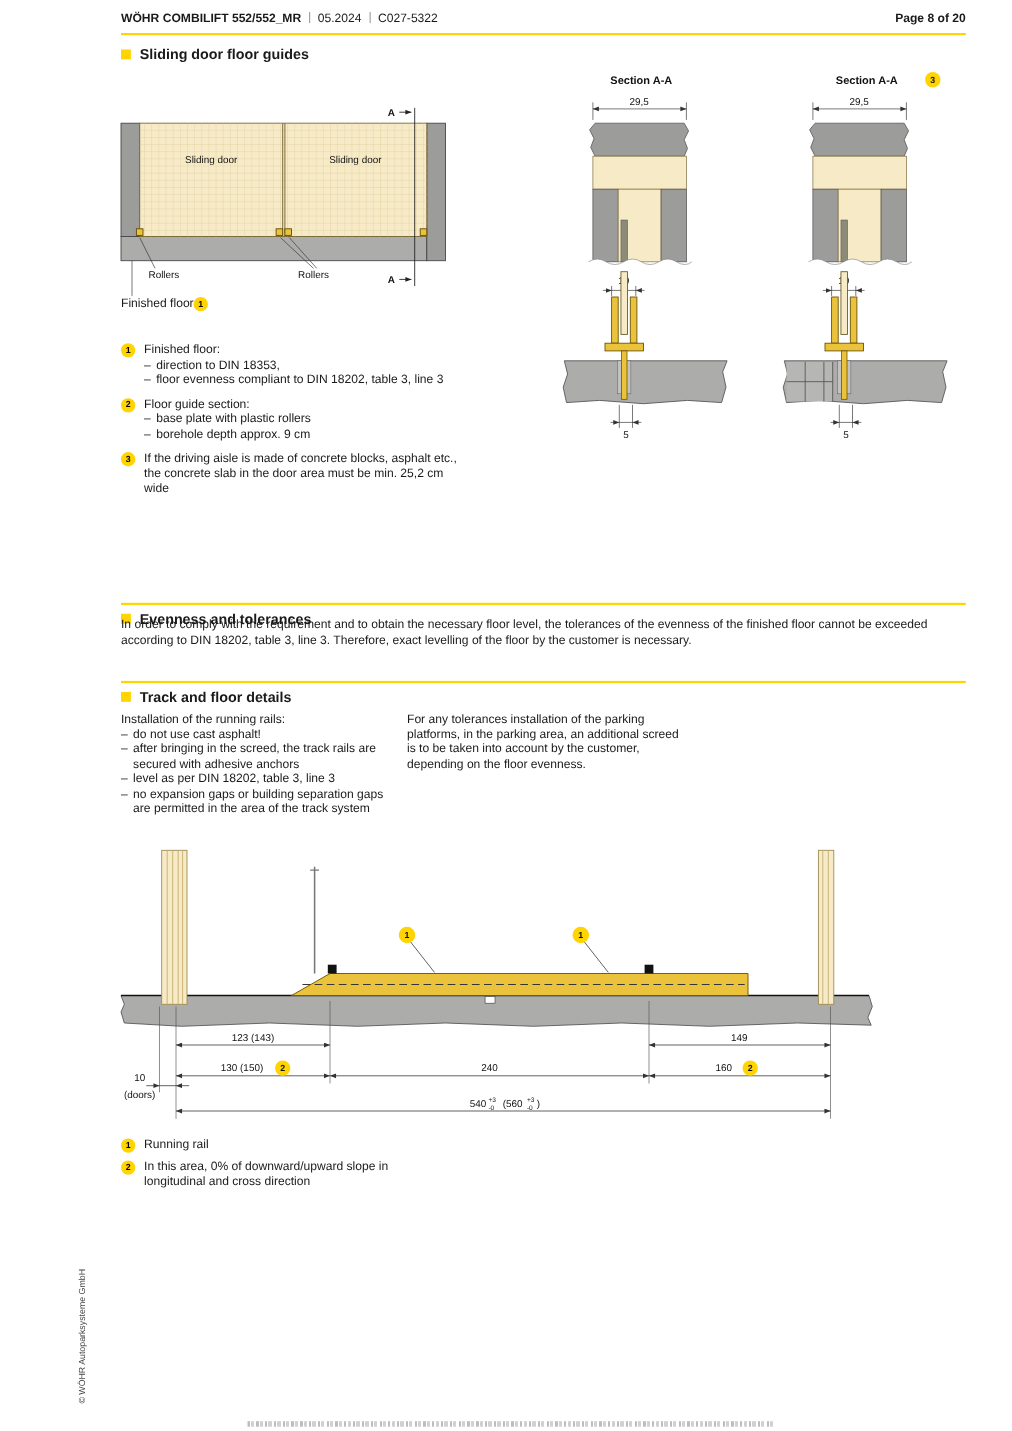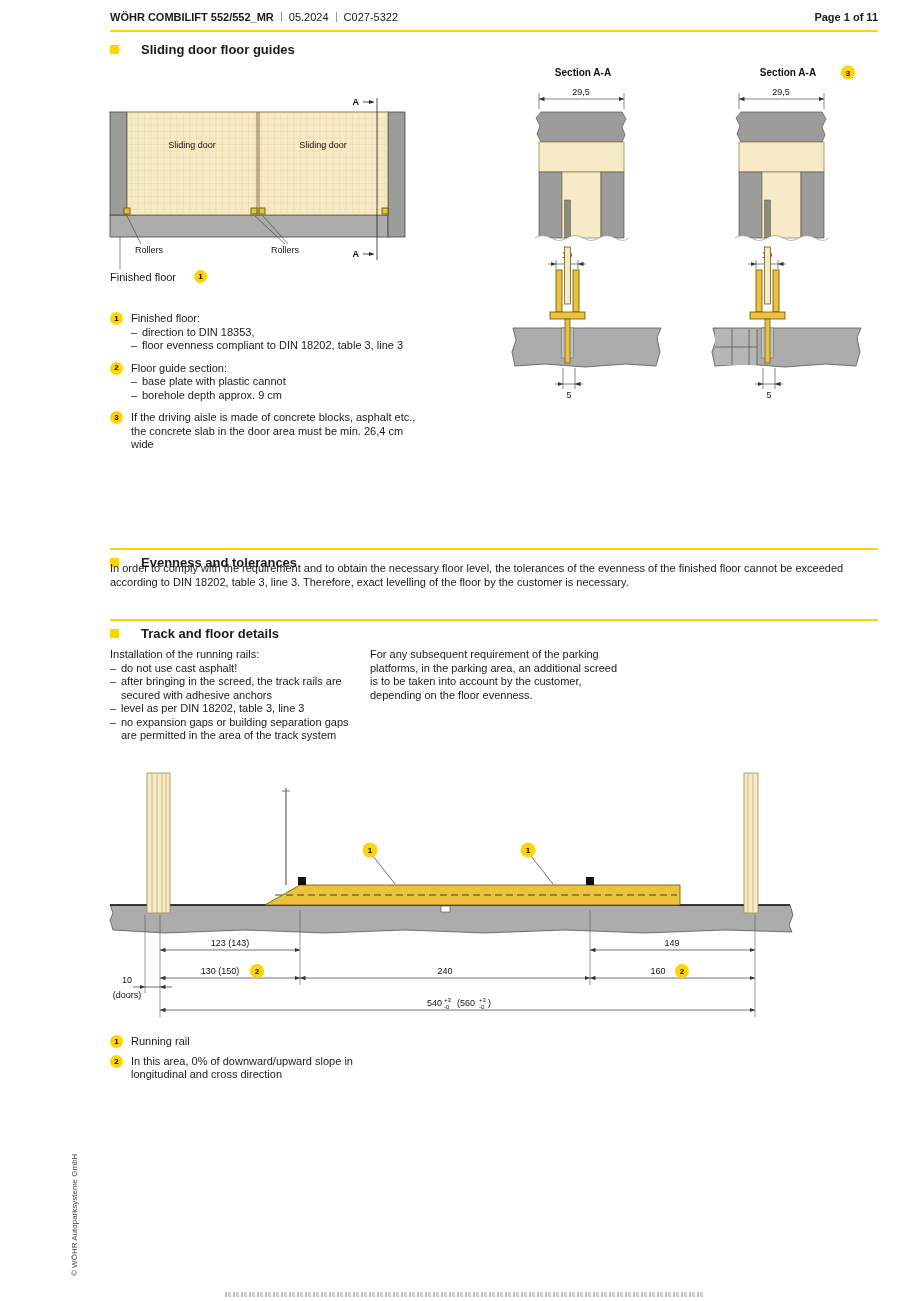--- a/index.html
+++ b/index.html
@@ -3,21 +3,21 @@
 <meta charset="utf-8">
 <style>
   *{margin:0;padding:0;box-sizing:border-box}
   html,body{background:#fff}
   body{width:920px;height:1301px;position:relative;font-family:"Liberation Sans",sans-serif;color:#1a1a1a;overflow:hidden}
   .abs{position:absolute}
   .header{position:absolute;left:110px;width:768px;top:11px;display:flex;justify-content:space-between;align-items:flex-end;font-size:11px}
   .h-bold{font-weight:bold}
   .h-sep{display:inline-block;width:1px;height:10px;background:#999;margin:0 7px;vertical-align:-1px}
   .rule{position:absolute;left:110px;width:768px;height:2px;background:var(--accent,#FFD400)}
-  .sec-head{position:absolute;left:110px;display:flex;align-items:center;gap:22px}
+  .sec-head{position:absolute;left:110px;display:flex;align-items:center;gap:8px}
   .sec-sq{width:9px;height:9px;background:var(--accent,#FFD400);flex:none}
   .sec-title{font-size:13px;font-weight:bold}
   .badge{display:inline-flex;align-items:center;justify-content:center;width:13px;height:13px;border-radius:50%;background:var(--accent,#FFD400);font-size:8px;font-weight:bold;color:#000;flex:none}
   .body-text{font-size:11px;line-height:13.5px}
   .note{display:flex;gap:8px;margin-bottom:9px;font-size:11px;line-height:13.5px}
   .dash{position:relative;padding-left:11px}
   .dash::before{content:"\2013";position:absolute;left:0;top:0}
   .legend-row{display:flex;gap:8px;align-items:flex-start}
   .f-wall{fill:var(--wall,#9C9C9B)}
   .f-cream{fill:var(--cream,#F7EAC6)}
@@ -31,21 +31,21 @@
 </style>
 </head>
 <body>
 
 <div class="page">
 
   <header class="header">
     <div>
       <span class="h-bold">WÖHR COMBILIFT 552/552_MR</span><span class="h-sep"></span><span>05.2024</span><span class="h-sep"></span><span>C027-5322</span>
     </div>
-    <div class="h-bold">Page 1 of 11</div>
+    <div class="h-bold">Page 8 of 20</div>
   </header>
   <div class="rule" style="top:30px"></div>
 
   <div class="sec-head" style="top:42px">
     <span class="sec-sq"></span>
     <span class="sec-title">Sliding door floor guides</span>
   </div>
 
   <svg class="abs" style="left:105px;top:92px" width="305" height="190" viewBox="0 0 305 190">
     <defs>
@@ -83,21 +83,21 @@
     <g stroke="#333" stroke-width="0.6">
       <line x1="36" y1="152" x2="22" y2="124"></line>
       <line x1="180" y1="152" x2="150" y2="124"></line>
       <line x1="183" y1="152" x2="158" y2="124"></line>
       <line x1="15" y1="145" x2="15" y2="177"></line>
     </g>
     <text x="30" y="161" font-size="9">Rollers</text>
     <text x="166" y="161" font-size="9">Rollers</text>
   </svg>
 
-  <div class="abs" style="left:110px;top:270px;display:flex;align-items:center;gap:18px;font-size:11px">
+  <div class="abs" style="left:110px;top:270px;display:flex;gap:0;font-size:11px">
     <span>Finished floor</span>
     <span class="badge">1</span>
   </div>
 
   <svg class="abs" style="left:505px;top:62px" width="165" height="345" viewBox="0 0 165 345">
     <defs>
       <marker id="s1E" markerWidth="7" markerHeight="6" refX="5.5" refY="2.2" orient="auto" markerUnits="userSpaceOnUse">
           <path d="M0,0 L5.5,2.2 L0,4.4 Z" fill="#333"></path>
         </marker>
       <marker id="s1S" markerWidth="7" markerHeight="6" refX="0" refY="2.2" orient="auto" markerUnits="userSpaceOnUse">
@@ -216,27 +216,27 @@
       <div>
         <div>Finished floor:</div>
         <div class="dash">direction to DIN 18353,</div>
         <div class="dash">floor evenness compliant to DIN 18202, table 3, line 3</div>
       </div>
     </div>
     <div class="note">
       <span class="badge">2</span>
       <div>
         <div>Floor guide section:</div>
-        <div class="dash">base plate with plastic cannot</div>
+        <div class="dash">base plate with plastic rollers</div>
         <div class="dash">borehole depth approx. 9 cm</div>
       </div>
     </div>
     <div class="note">
       <span class="badge">3</span>
-      <div>If the driving aisle is made of concrete blocks, asphalt etc., the concrete slab in the door area must be min. 26,4 cm wide</div>
+      <div>If the driving aisle is made of concrete blocks, asphalt etc., the concrete slab in the door area must be min. 25,2 cm wide</div>
     </div>
   </div>
 
   <div class="rule" style="top:548px"></div>
   <div class="sec-head" style="top:555px">
     <span class="sec-sq"></span>
     <span class="sec-title">Evenness and tolerances</span>
   </div>
   <div class="abs body-text" style="left:110px;top:562px;width:768px">In order to comply with the requirement and to obtain the necessary floor level, the tolerances of the evenness of the finished floor cannot be exceeded according to DIN 18202, table 3, line 3. Therefore, exact levelling of the floor by the customer is necessary.</div>
 
@@ -246,21 +246,21 @@
     <span class="sec-title">Track and floor details</span>
   </div>
 
   <div class="abs body-text" style="left:110px;top:648px;width:252px">
     <div>Installation of the running rails:</div>
     <div class="dash">do not use cast asphalt!</div>
     <div class="dash">after bringing in the screed, the track rails are secured with adhesive anchors</div>
     <div class="dash">level as per DIN 18202, table 3, line 3</div>
     <div class="dash">no expansion gaps or building separation gaps are permitted in the area of the track system</div>
   </div>
-  <div class="abs body-text" style="left:370px;top:648px;width:248px">For any subsequent requirement of the parking platforms, in the parking area, an additional screed is to be taken into account by the customer, depending on the floor evenness.</div>
+  <div class="abs body-text" style="left:370px;top:648px;width:248px">For any tolerances installation of the parking platforms, in the parking area, an additional screed is to be taken into account by the customer, depending on the floor evenness.</div>
 
   <svg class="abs" style="left:105px;top:765px" width="700" height="265" viewBox="0 0 700 265">
     <defs>
       <marker id="trE" markerWidth="7" markerHeight="6" refX="5.5" refY="2.2" orient="auto" markerUnits="userSpaceOnUse">
           <path d="M0,0 L5.5,2.2 L0,4.4 Z" fill="#333"></path>
         </marker>
       <marker id="trS" markerWidth="7" markerHeight="6" refX="0" refY="2.2" orient="auto" markerUnits="userSpaceOnUse">
           <path d="M5.5,0 L0,2.2 L5.5,4.4 Z" fill="#333"></path>
         </marker>
     </defs>

